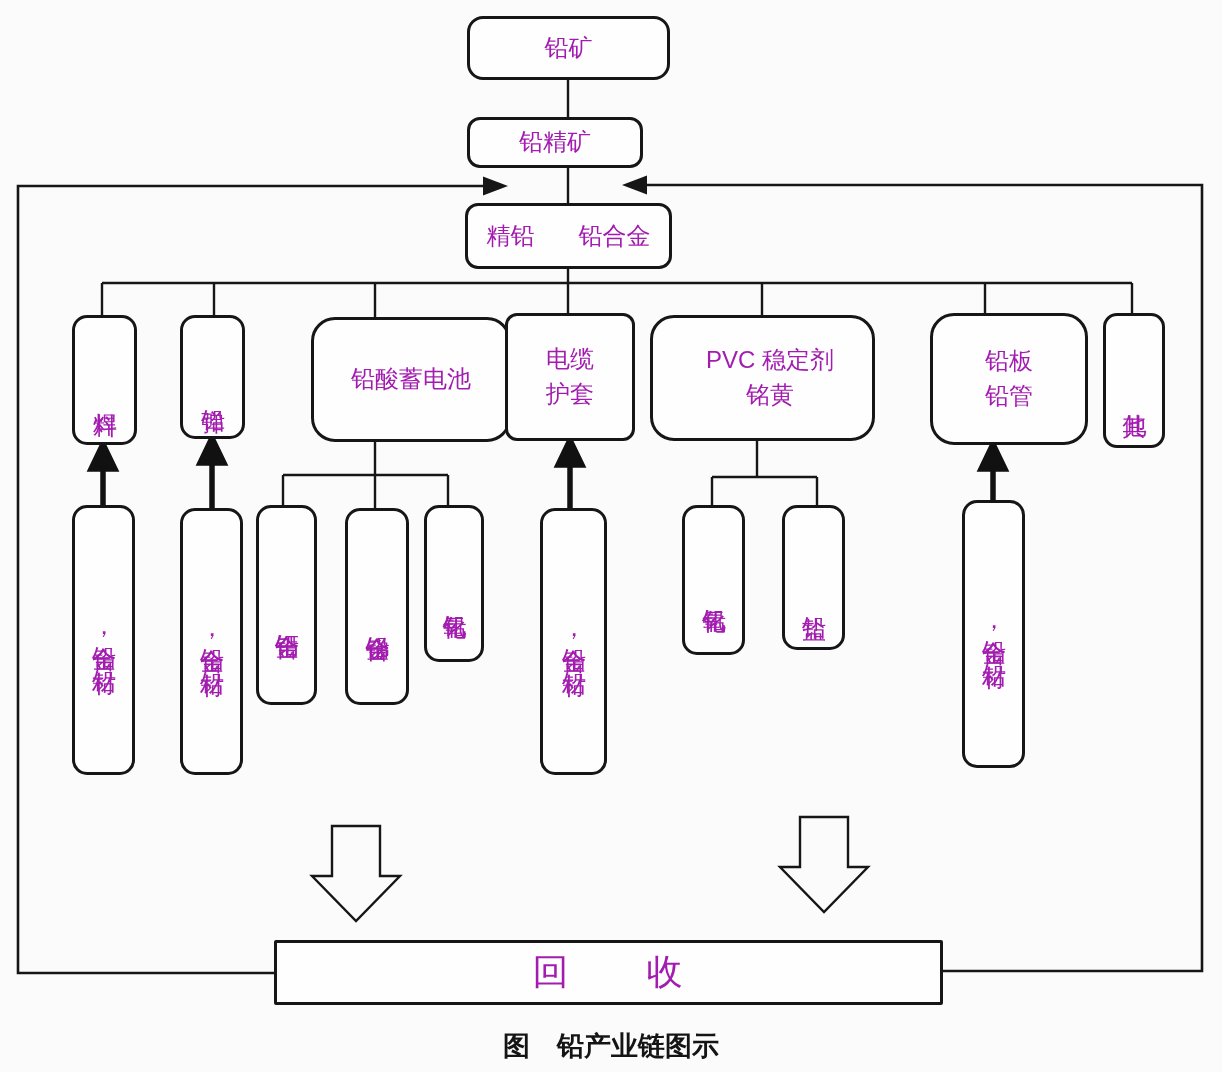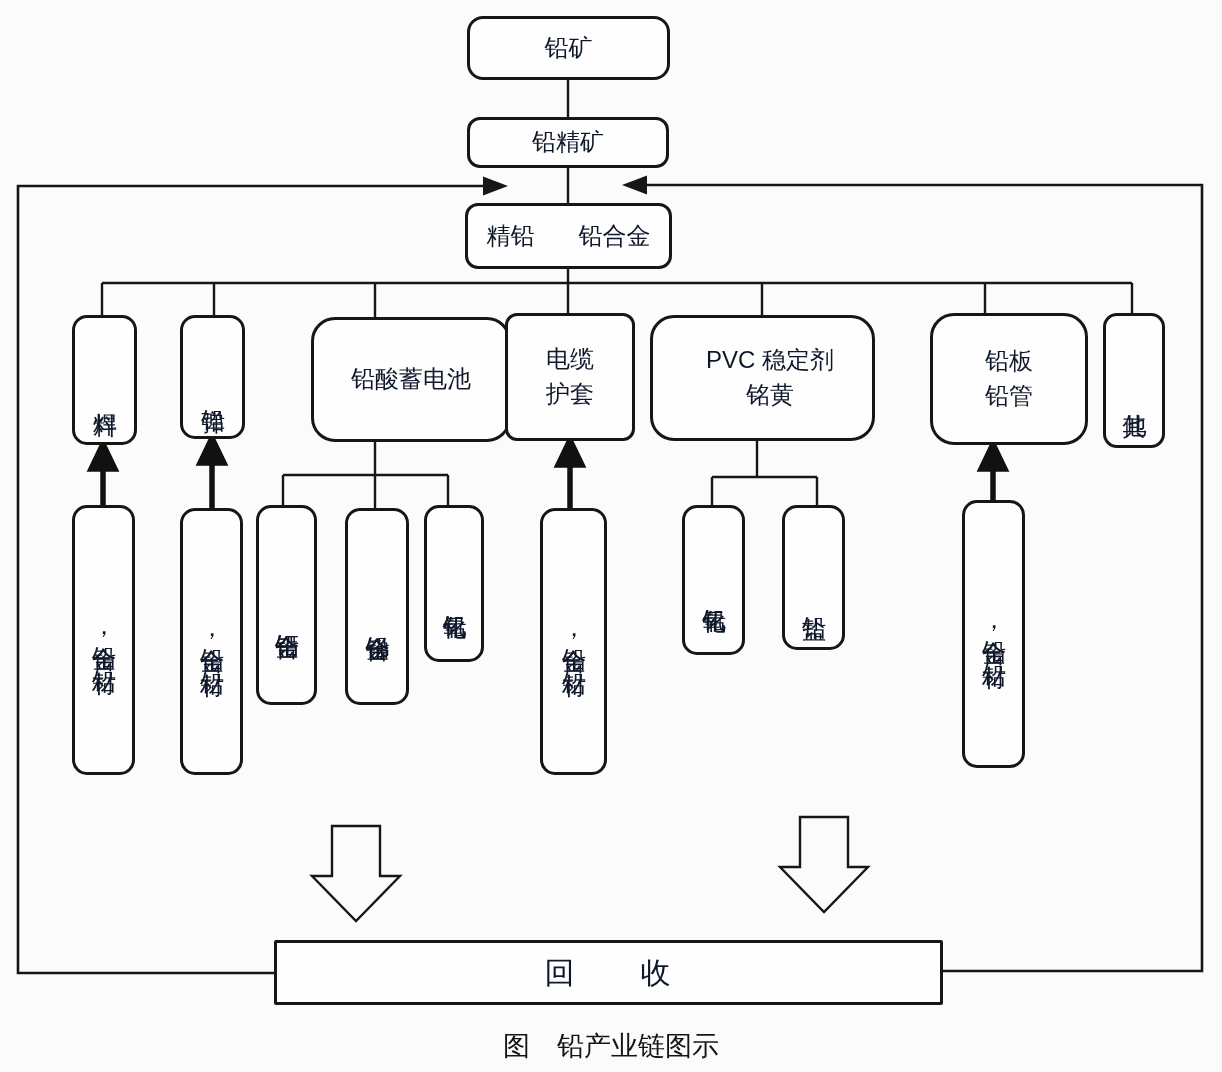--- a/index.html
+++ b/index.html
@@ -13,32 +13,32 @@
     background:#fbfbfb;
     overflow:hidden;
     color:#141414;
   }
   .wires{position:absolute;left:0;top:0;z-index:0;}
   .box{
     position:absolute;z-index:1;
     background:#fefefe;
     border:3px solid #161616;
     display:flex;align-items:center;justify-content:center;
-    font-size:24px;line-height:1.45;color:#0f172a;
+    font-size:24px;line-height:1.45;color:#a21caf;
     box-sizing:border-box;text-align:center;
   }
   .pre{white-space:pre-line;}
   .vtext{
     writing-mode:vertical-rl;
     text-orientation:upright;
     white-space:nowrap;
   }
   
   .b-ore        {left:467px;top:16px;width:203px;height:64px;border-radius:16px;}
-  .b-concentrate{left:467px;top:117px;width:202px;height:51px;border-radius:13px;text-align:right;}
+  .b-concentrate{left:467px;top:117px;width:176px;height:51px;border-radius:13px;text-align:right;}
   .b-refined    {left:465px;top:203px;width:207px;height:66px;border-radius:13px;gap:44px;}
   
   .b-solder {left:72px;top:315px;width:65px;height:130px;border-radius:15px;}
   .b-bullet {left:180px;top:315px;width:65px;height:124px;border-radius:15px;}
   .b-battery{left:267px;top:317px;width:200px;height:125px;border-radius:24px;margin-left:44px;}
   .b-cable  {left:505px;top:313px;width:130px;height:128px;border-radius:12px;}
   .b-pvc    {left:650px;top:315px;width:225px;height:126px;border-radius:24px;padding-left:15px;}
   .b-plate  {left:905px;top:313px;width:158px;height:132px;border-radius:24px;margin-left:25px;}
   .b-other  {left:1103px;top:313px;width:62px;height:135px;border-radius:14px;}
   
@@ -55,26 +55,26 @@
   .ls18{letter-spacing:18px;text-indent:18px;}
   .ls22{letter-spacing:22px;text-indent:22px;}
   .ls26{letter-spacing:26px;text-indent:26px;}
   .ls30{letter-spacing:28px;text-indent:28px;}
   .ls40{letter-spacing:40px;text-indent:40px;}
   .vtext.ls18{text-indent:0;}
   .vtext{letter-spacing:inherit;}
   
   .b-recycle{
     left:274px;top:940px;width:669px;height:65px;
-    border-radius:2px;border-width:3px;font-size:30px;letter-spacing:2px;
+    border-radius:2px;border-width:3px;font-size:36px;letter-spacing:2px;
   }
   .caption{
     position:absolute;z-index:1;
     left:0;top:1028px;width:1222px;
-    text-align:center;font-size:27px;font-weight:normal;color:#141414;
+    text-align:center;font-size:27px;font-weight:bold;color:#141414;
   }
 </style>
 </head>
 <body>
 
 <div class="stage">
 
   <svg class="wires" width="1222" height="1072" viewBox="0 0 1222 1072">
 
     <g stroke="#161616" stroke-width="2.4" fill="none">

